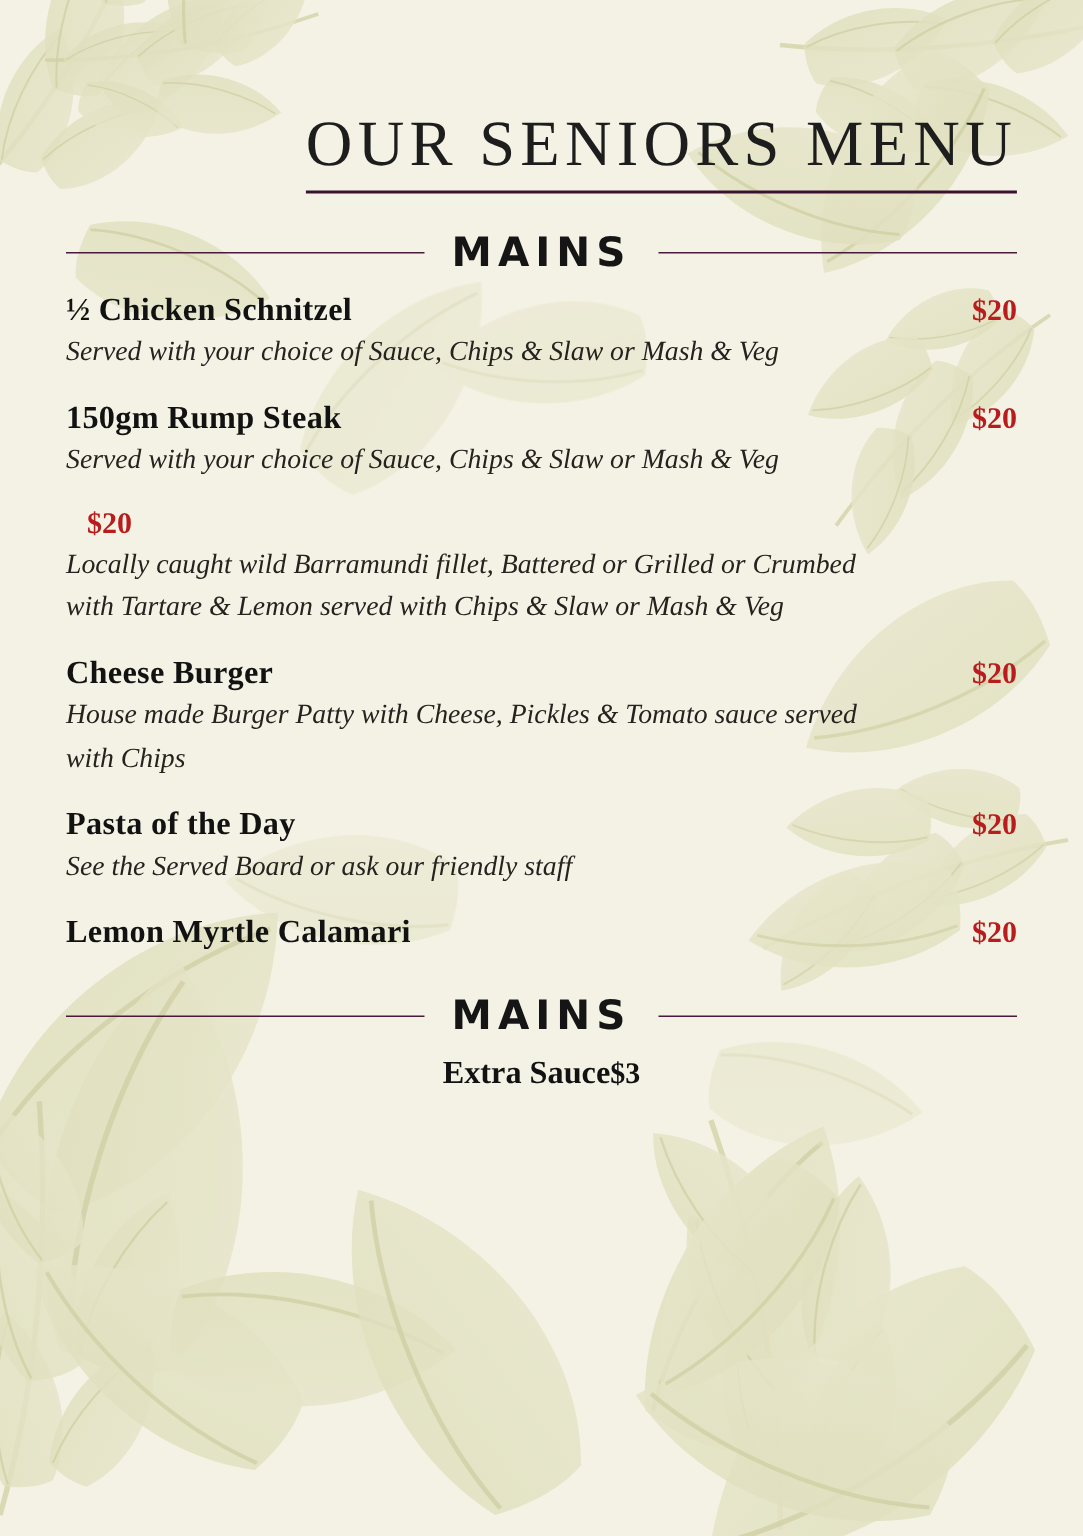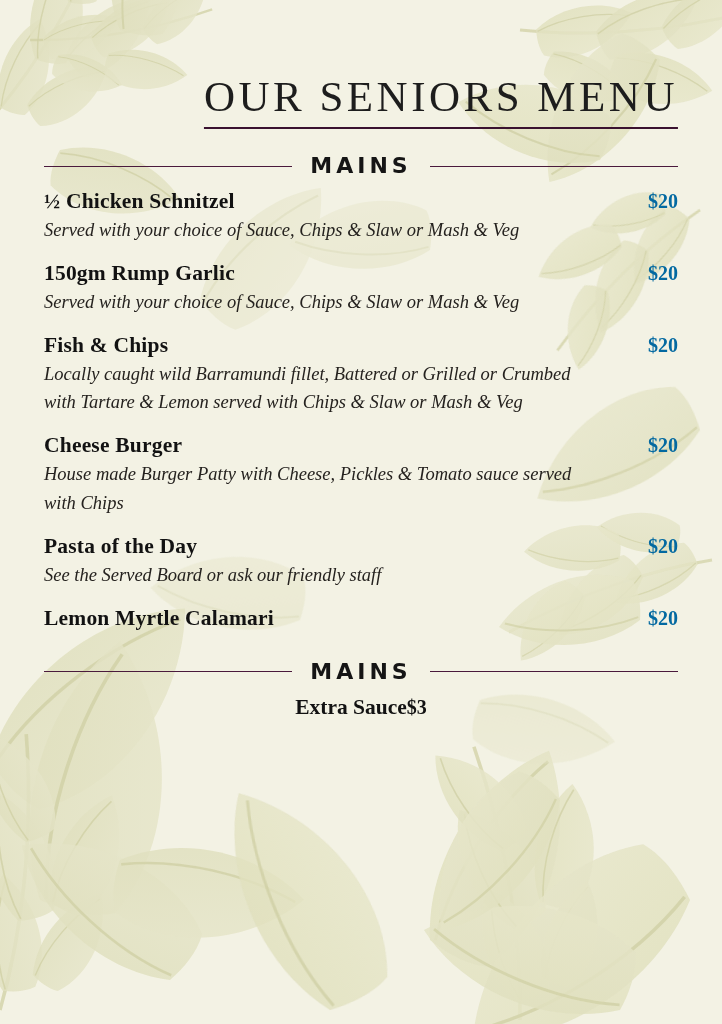--- a/index.html
+++ b/index.html
@@ -61,21 +61,21 @@
     margin-top: 26px;
     margin-bottom: 12px;
   }
   .section-head .rule {
     flex: 1 1 auto;
     height: 0;
     border-top: 1.6px solid #4a1a3c;
   }
   .section-head .section-title {
     font-family: "DejaVu Sans", sans-serif;
-    font-size: 22px;
+    font-size: 27px;
     letter-spacing: 4px;
     font-weight: 700;
     color: #151515;
     white-space: nowrap;
     line-height: 1;
   }
 
   
   .items { margin-top: 4px; }
   .item { margin-bottom: 17px; }
@@ -89,21 +89,21 @@
     font-family: "Liberation Serif", serif;
     font-size: 21.5px;
     font-weight: 700;
     color: #121212;
     letter-spacing: 0.2px;
   }
   .item-price {
     font-family: "Liberation Serif", serif;
     font-size: 20px;
     font-weight: 700;
-    color: #0369a1;
+    color: #b91c1c;
     padding-left: 14px;
   }
   .item-desc {
     font-family: "Liberation Serif", serif;
     font-style: italic;
     font-size: 18.5px;
     line-height: 1.52;
     color: #25221f;
     margin-top: 2px;
     max-width: 560px;
@@ -225,29 +225,28 @@
     <div class="item">
       <div class="item-row">
         <span class="item-name">½ Chicken Schnitzel</span>
         <span class="item-price">$20</span>
       </div>
       <div class="item-desc">Served with your choice of Sauce, Chips &amp; Slaw or Mash &amp; Veg</div>
     </div>
 
     <div class="item">
       <div class="item-row">
-        <span class="item-name">150gm Rump Garlic</span>
+        <span class="item-name">150gm Rump Steak</span>
         <span class="item-price">$20</span>
       </div>
       <div class="item-desc">Served with your choice of Sauce, Chips &amp; Slaw or Mash &amp; Veg</div>
     </div>
 
     <div class="item">
       <div class="item-row">
-        <span class="item-name">Fish &amp; Chips</span>
         <span class="item-price">$20</span>
       </div>
       <div class="item-desc">Locally caught wild Barramundi fillet, Battered or Grilled or Crumbed with Tartare &amp; Lemon served with Chips &amp; Slaw or Mash &amp; Veg</div>
     </div>
 
     <div class="item">
       <div class="item-row">
         <span class="item-name">Cheese Burger</span>
         <span class="item-price">$20</span>
       </div>

